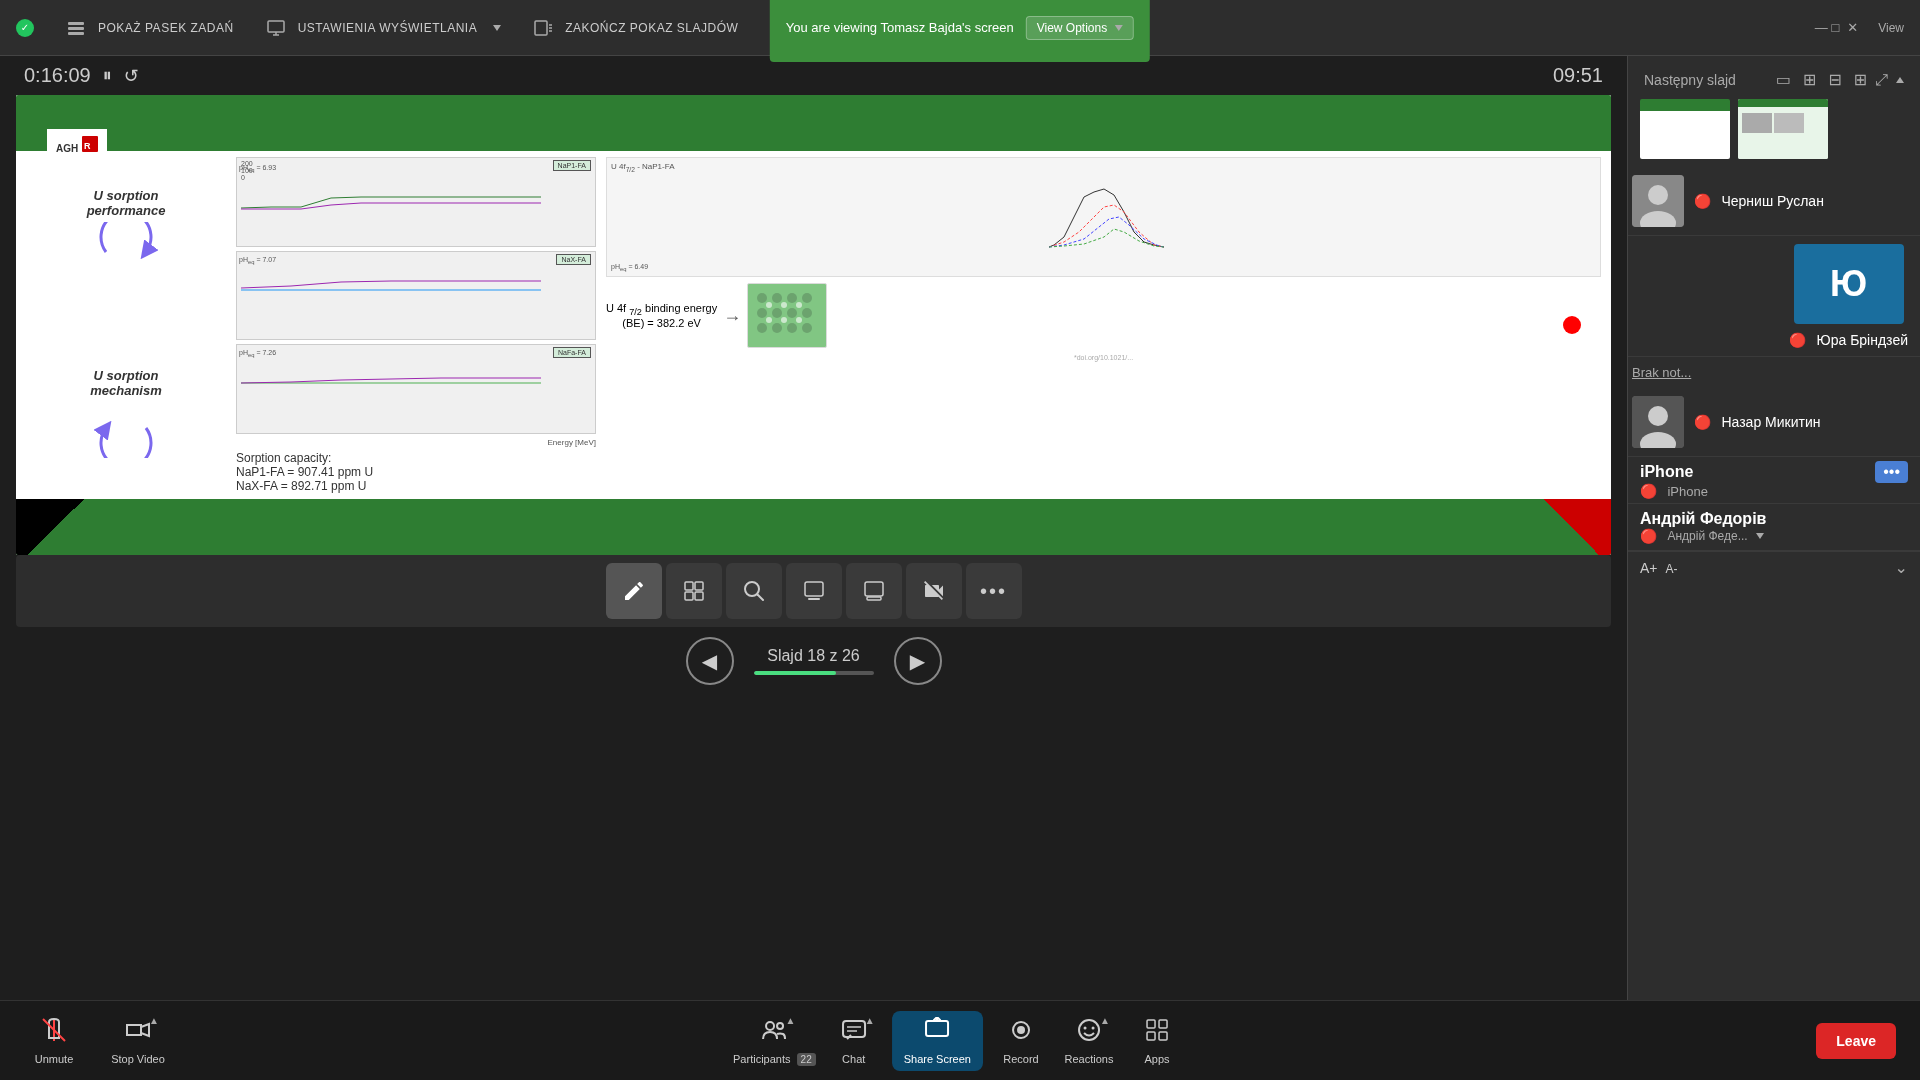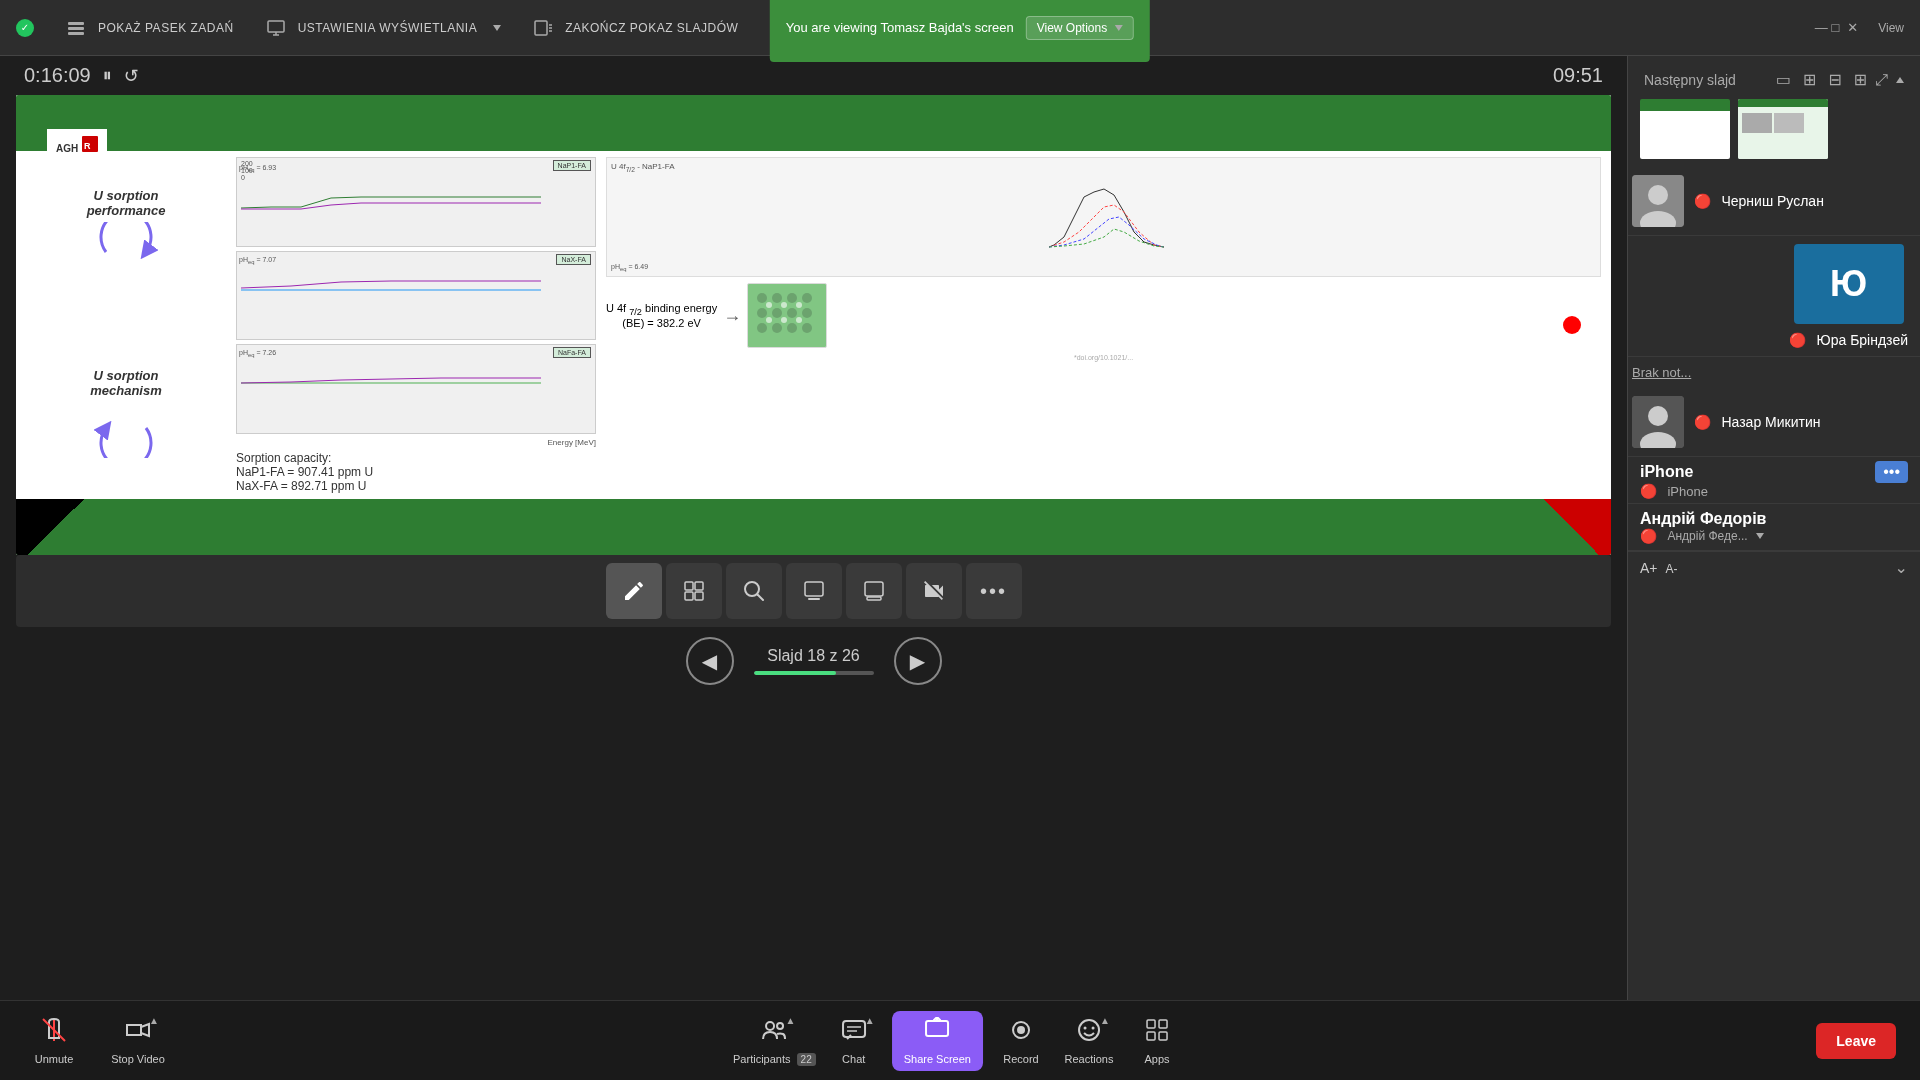--- a/index.html
+++ b/index.html
@@ -297,21 +297,21 @@
       color: #ccc;
     }
     .toolbar-item-arrow {
       position: absolute;
       top: -2px;
       right: -8px;
       font-size: 10px;
       color: #aaa;
     }
     .share-screen-btn {
-      background: #8b5cf6;
+      background: #0c4a6e;
       border-radius: 8px;
       padding: 6px 12px;
     }
     .share-screen-btn .toolbar-item-icon {
       color: #fff;
     }
     .share-screen-btn .toolbar-item-label {
       color: #fff;
     }
     .leave-btn {

